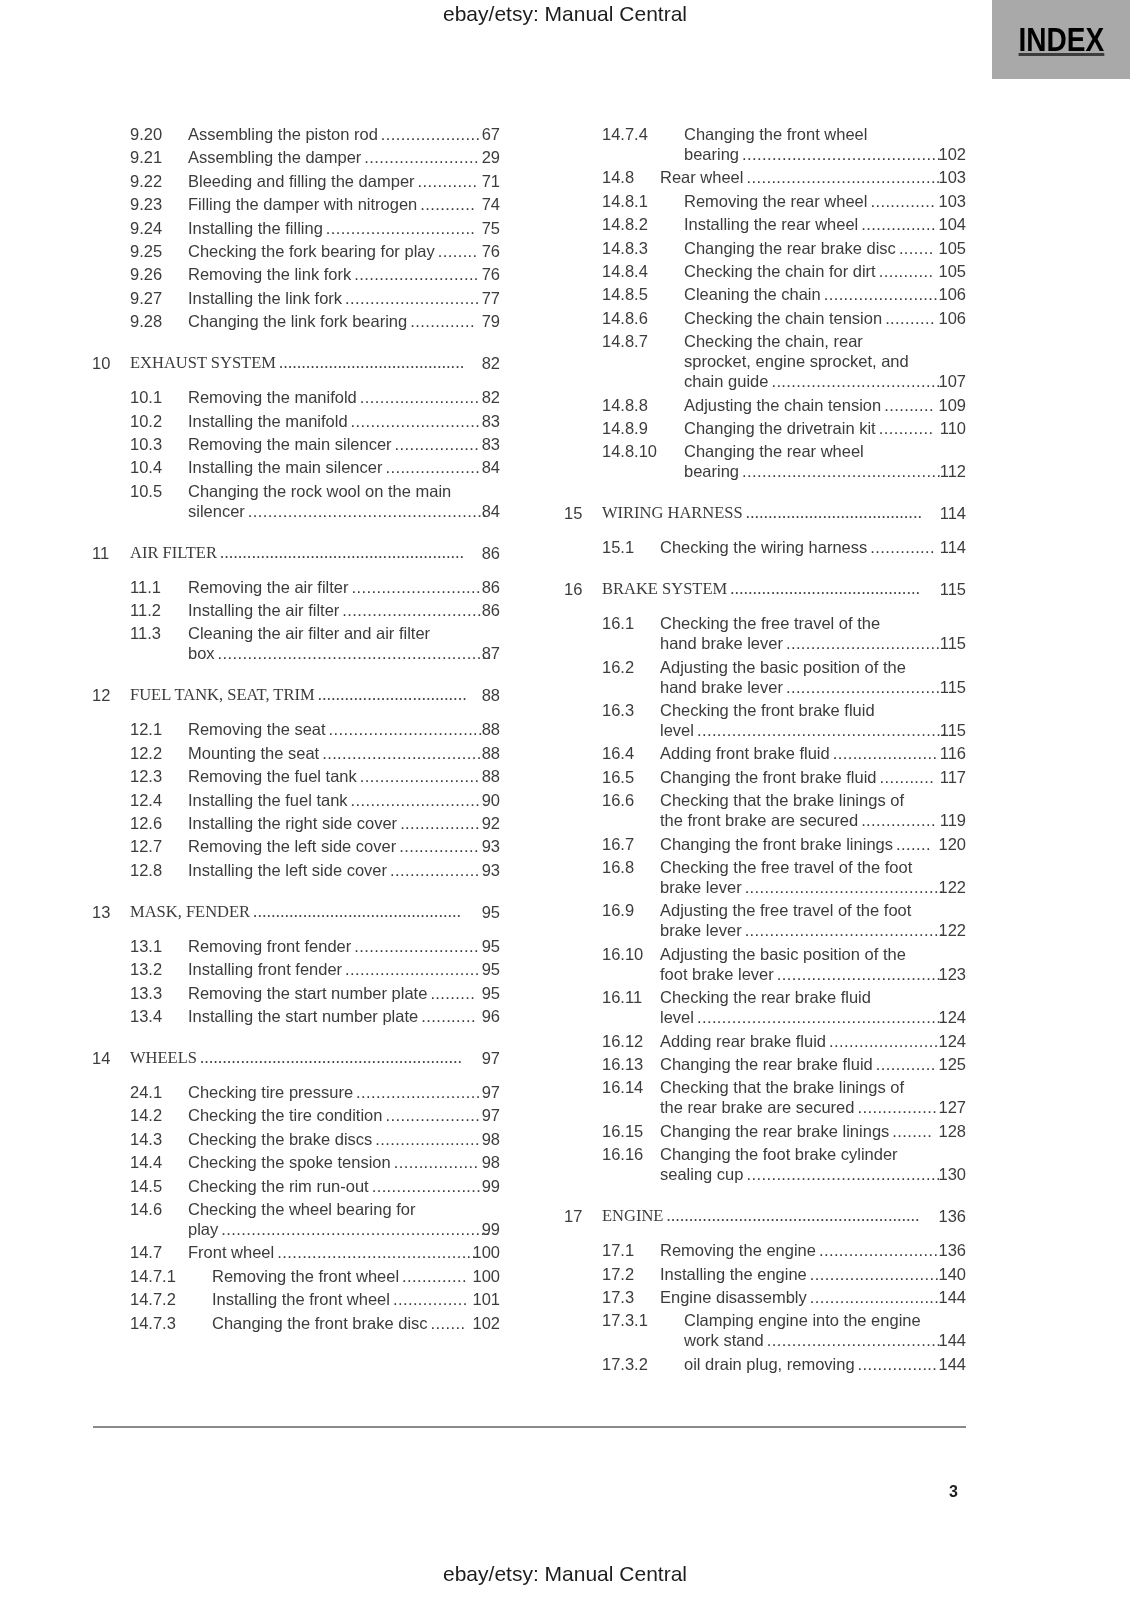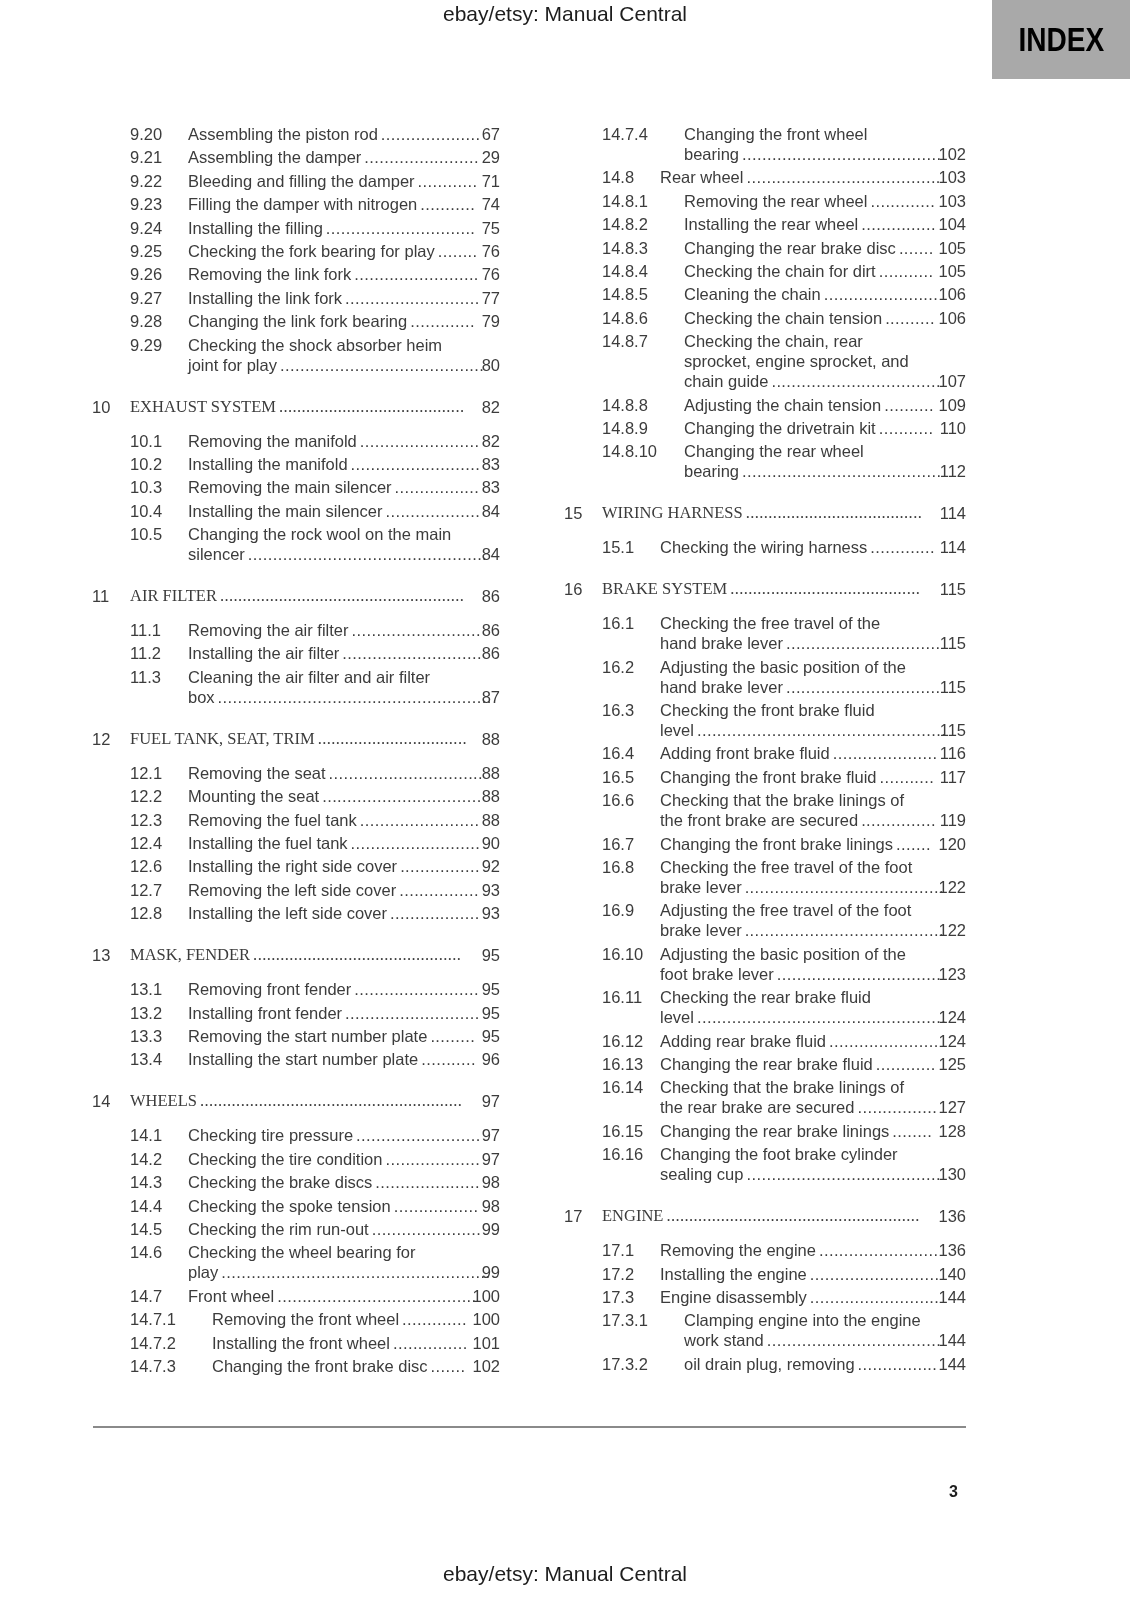--- a/index.html
+++ b/index.html
@@ -7,21 +7,21 @@
   .page {
     position:relative; width:1130px; height:1600px; background:#ffffff;
     font-family:"Liberation Sans", sans-serif; color:#3c3c3c; overflow:hidden;padding-left:18px;
   }
   .header-title {
     position:absolute; top:2px; left:0; right:0; text-align:center;
     font-size:21px; color:#1d1d1d;
   }
   .index-tab {
     position:absolute; top:0; left:992px; width:138px; height:79px;
-    background:#a9a9a9; display:flex; align-items:center; justify-content:center;
+    background:#a9a9a9; display:flex; align-items:center; justify-content:center;text-decoration:underline;
   }
   .index-tab .tab-label {
     font-size:33px; font-weight:bold; color:#000000;
     transform:scaleX(.85); letter-spacing:0;
   }
   .toc-col { position:absolute; top:124px; font-size:16.5px; line-height:20px; }
   .col-left  { left:92px;  width:408px; }
   .col-right { left:564px; width:402px; }
   .entry { position:relative; margin-bottom:3.4px; }
   .entry .num { position:absolute; top:0; left:38px; }
@@ -93,26 +93,20 @@
       <div class="entry lvl-sub">
         <span class="num">9.27</span>
         <div class="tx"><span class="t">Installing the link fork</span><span class="dots">...........................</span></div>
         <span class="pg">77</span>
       </div>
       <div class="entry lvl-sub">
         <span class="num">9.28</span>
         <div class="tx"><span class="t">Changing the link fork bearing</span><span class="dots">.............</span></div>
         <span class="pg">79</span>
       </div>
-      <div class="entry lvl-sub">
-        <span class="num">9.29</span>
-        <div class="tx"><span class="t">Checking the shock absorber heim
-joint for play</span><span class="dots">.........................................</span></div>
-        <span class="pg">80</span>
-      </div>
       <div class="entry lvl-chapter">
         <span class="num">10</span>
         <div class="tx"><span class="t">EXHAUST SYSTEM</span><span class="dots">.........................................</span></div>
         <span class="pg">82</span>
       </div>
       <div class="entry lvl-sub">
         <span class="num">10.1</span>
         <div class="tx"><span class="t">Removing the manifold</span><span class="dots">........................</span></div>
         <span class="pg">82</span>
       </div>
@@ -222,21 +216,21 @@
         <span class="num">13.4</span>
         <div class="tx"><span class="t">Installing the start number plate</span><span class="dots">...........</span></div>
         <span class="pg">96</span>
       </div>
       <div class="entry lvl-chapter">
         <span class="num">14</span>
         <div class="tx"><span class="t">WHEELS</span><span class="dots">..........................................................</span></div>
         <span class="pg">97</span>
       </div>
       <div class="entry lvl-sub">
-        <span class="num">14.1</span>
+        <span class="num">24.1</span>
         <div class="tx"><span class="t">Checking tire pressure</span><span class="dots">.........................</span></div>
         <span class="pg">97</span>
       </div>
       <div class="entry lvl-sub">
         <span class="num">14.2</span>
         <div class="tx"><span class="t">Checking the tire condition</span><span class="dots">...................</span></div>
         <span class="pg">97</span>
       </div>
       <div class="entry lvl-sub">
         <span class="num">14.3</span>

